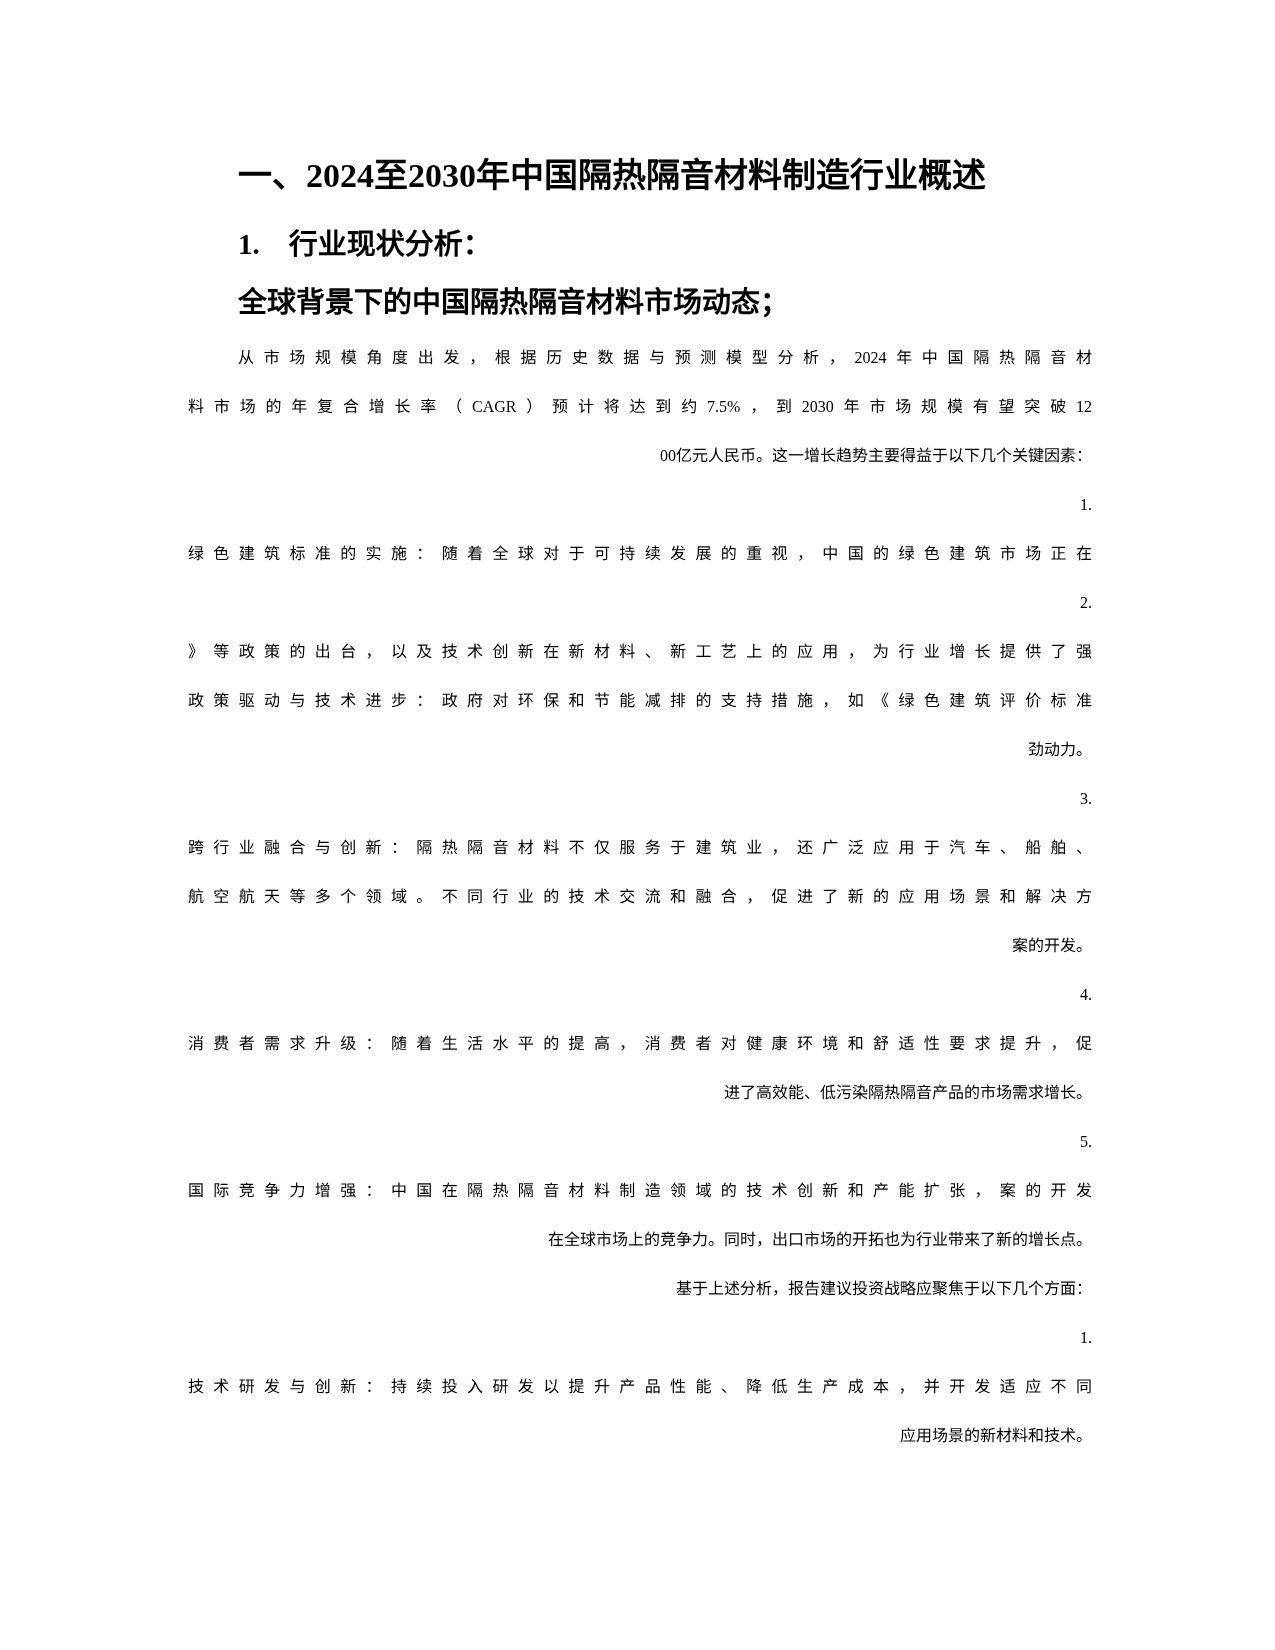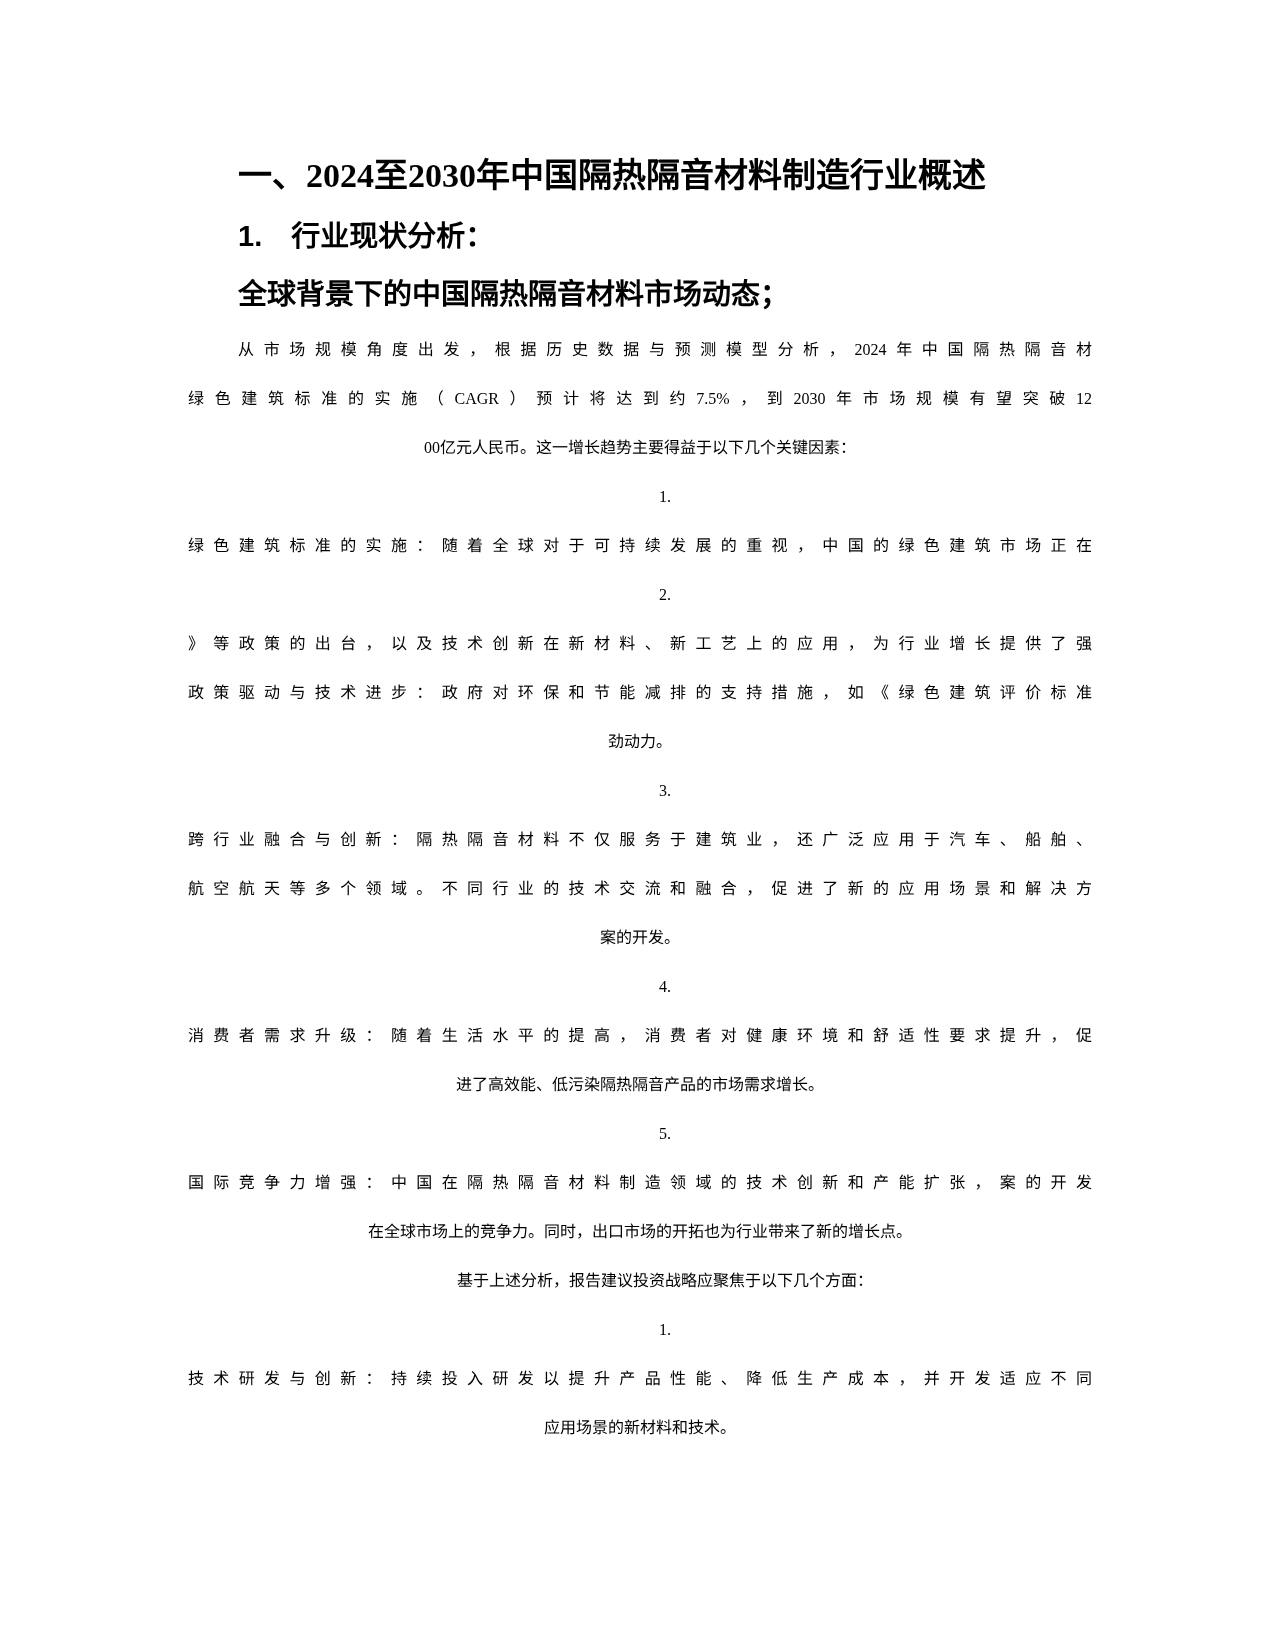--- a/index.html
+++ b/index.html
@@ -25,22 +25,22 @@
     margin: 0;
     padding-top: 148px;
     font-family: "Liberation Serif", "DejaVu Serif", serif;
     font-weight: 700;
     font-size: 34px;
     line-height: 40px;
     text-indent: 50px;
     white-space: nowrap;
   }
   .h2 {
-    margin: 20px 0 0 0;
-    font-family: Liberation Sans, sans-serif;
+    margin: 28px 0 0 0;
+    font-family: Liberation Serif, serif;
     font-weight: 700;
     font-size: 29px;
     line-height: 40px;
     text-indent: 50px;
     white-space: nowrap;
   }
   .h3 {
     margin: 18px 0 0 0;
     font-family: "Liberation Sans", "DejaVu Sans", sans-serif;
     font-weight: 700;
@@ -50,21 +50,21 @@
     white-space: nowrap;
   }
   .doc-body {
     margin-top: 11px;
     font-family: "Liberation Serif", "DejaVu Serif", serif;
     font-size: 16px;
     line-height: 49px;
     color: #000000;
   }
   .ln {
-    text-align: center;
+    text-align: right;
   }
   .ln.indent {
     text-indent: 50px;
   }
   .ln.fill {
     text-align: justify;
     text-align-last: justify;
   }
 </style>
 </head>
@@ -74,21 +74,21 @@
   <div class="content">
 
     <h1 class="title">一、2024至2030年中国隔热隔音材料制造行业概述</h1>
 
     <h2 class="h2">1.　行业现状分析：</h2>
 
     <h3 class="h3">全球背景下的中国隔热隔音材料市场动态；</h3>
 
     <div class="doc-body">
       <div class="ln indent fill">从市场规模角度出发，根据历史数据与预测模型分析，2024年中国隔热隔音材</div>
-      <div class="ln fill">绿色建筑标准的实施（CAGR）预计将达到约7.5%，到2030年市场规模有望突破12</div>
+      <div class="ln fill">料市场的年复合增长率（CAGR）预计将达到约7.5%，到2030年市场规模有望突破12</div>
       <div class="ln">00亿元人民币。这一增长趋势主要得益于以下几个关键因素：</div>
       <div class="ln indent">1.</div>
       <div class="ln fill">绿色建筑标准的实施：随着全球对于可持续发展的重视，中国的绿色建筑市场正在</div>
       <div class="ln indent">2.</div>
       <div class="ln fill">》等政策的出台，以及技术创新在新材料、新工艺上的应用，为行业增长提供了强</div>
       <div class="ln fill">政策驱动与技术进步：政府对环保和节能减排的支持措施，如《绿色建筑评价标准</div>
       <div class="ln">劲动力。</div>
       <div class="ln indent">3.</div>
       <div class="ln fill">跨行业融合与创新：隔热隔音材料不仅服务于建筑业，还广泛应用于汽车、船舶、</div>
       <div class="ln fill">航空航天等多个领域。不同行业的技术交流和融合，促进了新的应用场景和解决方</div>

